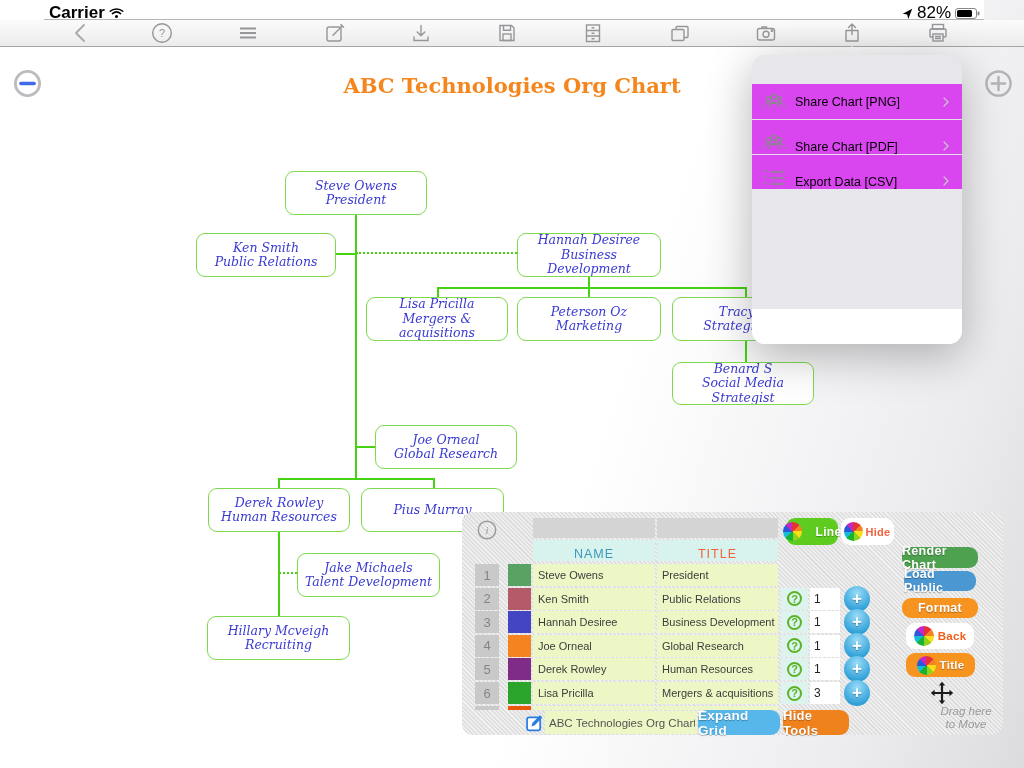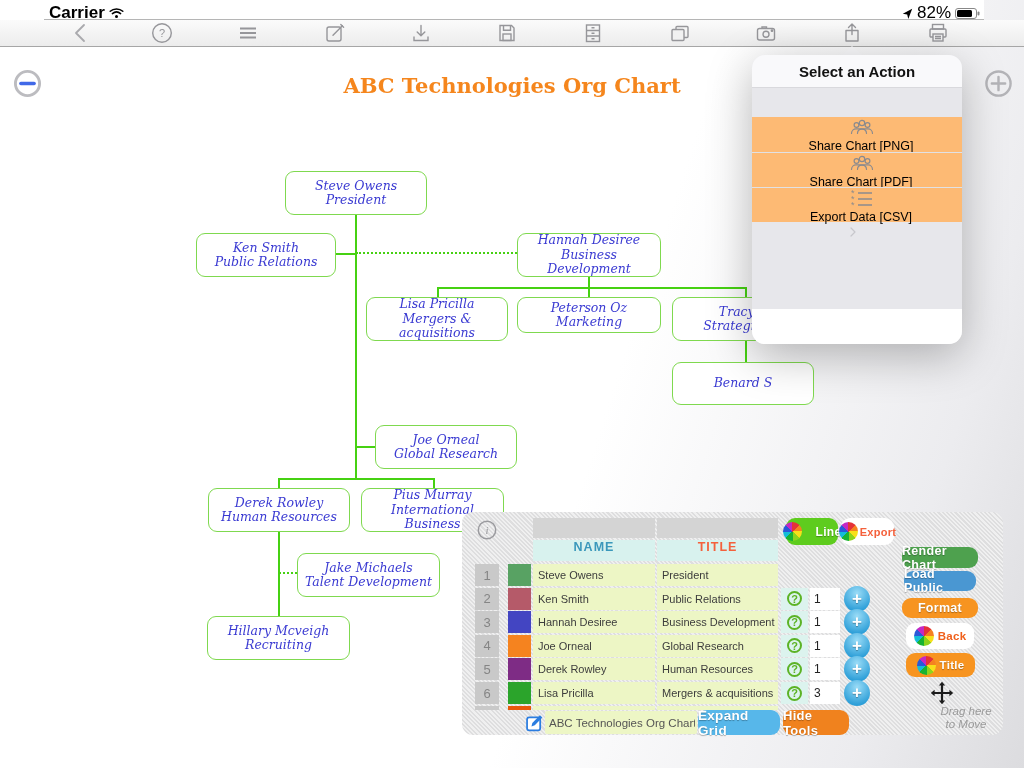--- a/index.html
+++ b/index.html
@@ -34,36 +34,36 @@
   
   .popover{position:absolute;left:752px;top:55px;width:210px;height:289px;z-index:50;}
   .pop-arrow{position:absolute;left:89px;top:-9px;width:0;height:0;
     border-left:11px solid transparent;border-right:11px solid transparent;border-bottom:10px solid #f9f9fb;}
   .pop-body{position:absolute;inset:0;border-radius:13px;overflow:hidden;background:#e7e7eb;
     box-shadow:0 12px 45px rgba(0,0,0,.28);display:flex;flex-direction:column;}
   .pop-header{height:33px;background:#f9f9fb;border-bottom:1px solid #d9d9dd;
     font-weight:bold;font-size:15px;color:#111;text-align:center;line-height:33px;}
   .pop-gap{height:29px;}
   .pop-items{background:#fff;}
-  .pop-item{height:35px;display:flex;align-items:center;position:relative;cursor:pointer;background:#fdba74;flex-direction:column;}
-  .pop-item+.pop-item{border-top:1px solid #e1e1e4;}
+  .pop-item{height:35px;display:flex;align-items:center;position:relative;cursor:pointer;background:#d946ef;}
+  .pop-item+.pop-item{border-top:1px solid #e1e1e4;align-items:flex-end;}
   .pop-item .mi{width:26px;height:22px;margin-left:9px;}
   .pop-item .ml{flex:1;font-size:12.5px;color:#000;margin-left:8px;}
   .pop-item .chev{width:16px;height:16px;margin-right:8px;}
   .pop-gray{flex:1;}
   .pop-bottom{height:35px;background:#fff;}
   
   .panel{position:absolute;left:462px;top:512px;width:541px;height:223px;border-radius:11px;z-index:20;
     background-color:#e3e3e4;
     background-image:repeating-linear-gradient(45deg,rgba(255,255,255,.45) 0 1.5px,rgba(0,0,0,.025) 1.5px 3px);}
   .info-btn{position:absolute;left:14px;top:7px;width:22px;height:22px;}
   .gcell{position:absolute;}
   .hdr-gray{background:#d4d4d4;height:20px;top:6px;}
   .hdr-cyan{background:#d8f2ee;height:21px;top:28px;font-size:12.5px;letter-spacing:1px;
-    display:flex;align-items:flex-start;justify-content:center;font-weight:bold;}
+    display:flex;align-items:flex-end;justify-content:center;}
   .rows-wrap{position:absolute;left:13px;top:52px;width:410px;height:146px;overflow:hidden;}
   .grow{position:absolute;left:0;width:410px;height:22px;}
   .gnum{position:absolute;left:0;top:0;width:24px;height:22px;background:#c9c9c9;color:#858585;
     font-size:13px;display:flex;align-items:center;justify-content:center;}
   .gswatch{position:absolute;left:33px;top:0;width:23px;height:22px;}
   .gname{position:absolute;left:58px;top:0;width:122px;height:22px;background:#edf6c5;color:#3c3c3c;
     font-size:11px;display:flex;align-items:center;padding-left:5px;}
   .gtitle{position:absolute;left:182px;top:0;width:121px;height:22px;background:#edf6c5;color:#3c3c3c;
     font-size:11px;display:flex;align-items:center;padding-left:5px;}
   .gq{position:absolute;left:306px;top:0;width:27px;height:22px;background:#dcf3ee;
@@ -201,42 +201,42 @@
                <span>Public Relations</span>
         </div>
         <div class="node" style="left: 517px; top: 186px; width: 144px; height: 44px;">
           <span>Hannah Desiree</span>
                <span>Business Development</span>
         </div>
         <div class="node" style="left: 366px; top: 250px; width: 142px; height: 44px;">
           <span>Lisa Pricilla</span>
                <span>Mergers &amp; acquisitions</span>
         </div>
-        <div class="node" style="left: 517px; top: 250px; width: 144px; height: 36px;">
+        <div class="node" style="left: 517px; top: 250px; width: 144px; height: 44px;">
           <span>Peterson Oz</span>
                <span>Marketing</span>
         </div>
         <div class="node" style="left: 672px; top: 250px; width: 142px; height: 44px;">
           <span>Tracy S</span>
                <span>Strategic Ini</span>
         </div>
         <div class="node" style="left: 672px; top: 315px; width: 142px; height: 43px;">
           <span>Benard S</span>
+               <span>Social Media Strategist</span>
         </div>
         <div class="node" style="left: 375px; top: 378px; width: 142px; height: 44px;">
           <span>Joe Orneal</span>
                <span>Global Research</span>
         </div>
         <div class="node" style="left: 208px; top: 441px; width: 142px; height: 44px;">
           <span>Derek Rowley</span>
                <span>Human Resources</span>
         </div>
         <div class="node" style="left: 361px; top: 441px; width: 143px; height: 44px;">
           <span>Pius Murray</span>
-               <span>International Business</span>
         </div>
         <div class="node" style="left: 297px; top: 506px; width: 143px; height: 44px;">
           <span>Jake Michaels</span>
                <span>Talent Development</span>
         </div>
         <div class="node" style="left: 207px; top: 569px; width: 143px; height: 44px;">
           <span>Hillary Mcveigh</span>
                <span>Recruiting</span>
         </div>
       </div>
@@ -326,21 +326,21 @@
     <div class="gtitle"></div>
         </div>
       </div>
 
     <div class="pbtn" style="left:324px;top:6px;width:52px;height:27px;background:#5ecc1e;gap:14px;">
       <span class="wheel" style="width:19px;height:19px;"></span>
       <span class="fun" style="font-size:12px;">Line</span>
     </div>
     <div class="pbtn" style="left:379px;top:6px;width:53px;height:27px;background:#fff;gap:2px;">
       <span class="wheel" style="width:19px;height:19px;"></span>
-      <span class="fun" style="font-size:11px;color:#f4613c;text-shadow:none;">Export</span>
+      <span class="fun" style="font-size:11px;color:#f4613c;text-shadow:none;">Hide</span>
     </div>
 
     <div class="pbtn fun" style="left:440px;top:35px;width:76px;height:21px;background:#4ea14e;font-size:12.5px;">Render Chart</div>
     <div class="pbtn fun" style="left:442px;top:59px;width:72px;height:20px;background:#4a97d2;font-size:12.5px;">Load Public</div>
     <div class="pbtn fun" style="left:440px;top:86px;width:76px;height:20px;background:#f79420;font-size:12.5px;">Format</div>
     <div class="pbtn" style="left:444px;top:111px;width:68px;height:26px;background:#fff;gap:4px;">
       <span class="wheel" style="width:20px;height:20px;"></span>
       <span class="fun" style="font-size:11.5px;color:#f0601c;text-shadow:none;">Back</span>
     </div>
     <div class="pbtn" style="left:444px;top:141px;width:69px;height:24px;background:#f79420;gap:4px;">
@@ -366,21 +366,20 @@
       </div>
       <input class="name-input" readonly="" value="ABC Technologies Org Chart" style="">
       <div class="pbtn fun" style="left:236px;top:0px;width:82px;height:25px;background:#57b7ea;font-size:13.5px;">Expand Grid</div>
       <div class="pbtn fun" style="left:321px;top:0px;width:66px;height:25px;background:#f0821e;font-size:13px;">Hide Tools</div>
     </div>
   </div>
 
   <div class="popover">
     <div class="pop-arrow"></div>
     <div class="pop-body">
-      <div class="pop-header">Select an Action</div>
       <div class="pop-gap"></div>
       <div class="pop-items" id="pop-items">
           <div class="pop-item">
             <span class="mi"><svg viewBox="0 0 26 22" fill="none" stroke="#8a8a8e" stroke-width="1.2">
                 <circle cx="7.5" cy="8" r="2.4"></circle>
                 <circle cx="18.5" cy="8" r="2.4"></circle>
                 <circle cx="13" cy="6" r="2.7"></circle>
                 <path d="M2.5 16.5 c0-3 2.3-4.6 4.5-4.6 h12 c2.2 0 4.5 1.6 4.5 4.6" stroke-linecap="round"></path>
                 <path d="M8.5 16.5 c0-3 2-4.4 4.5-4.4 s4.5 1.4 4.5 4.4" stroke-linecap="round"></path>
               </svg></span>

